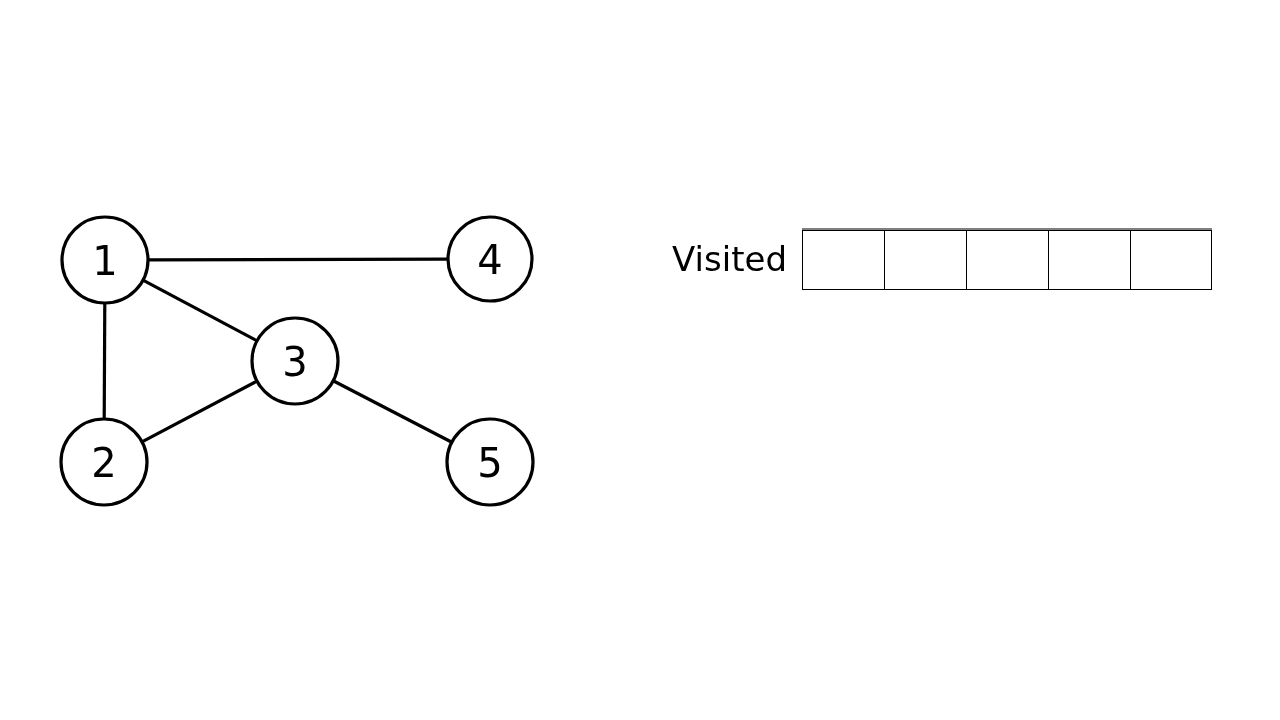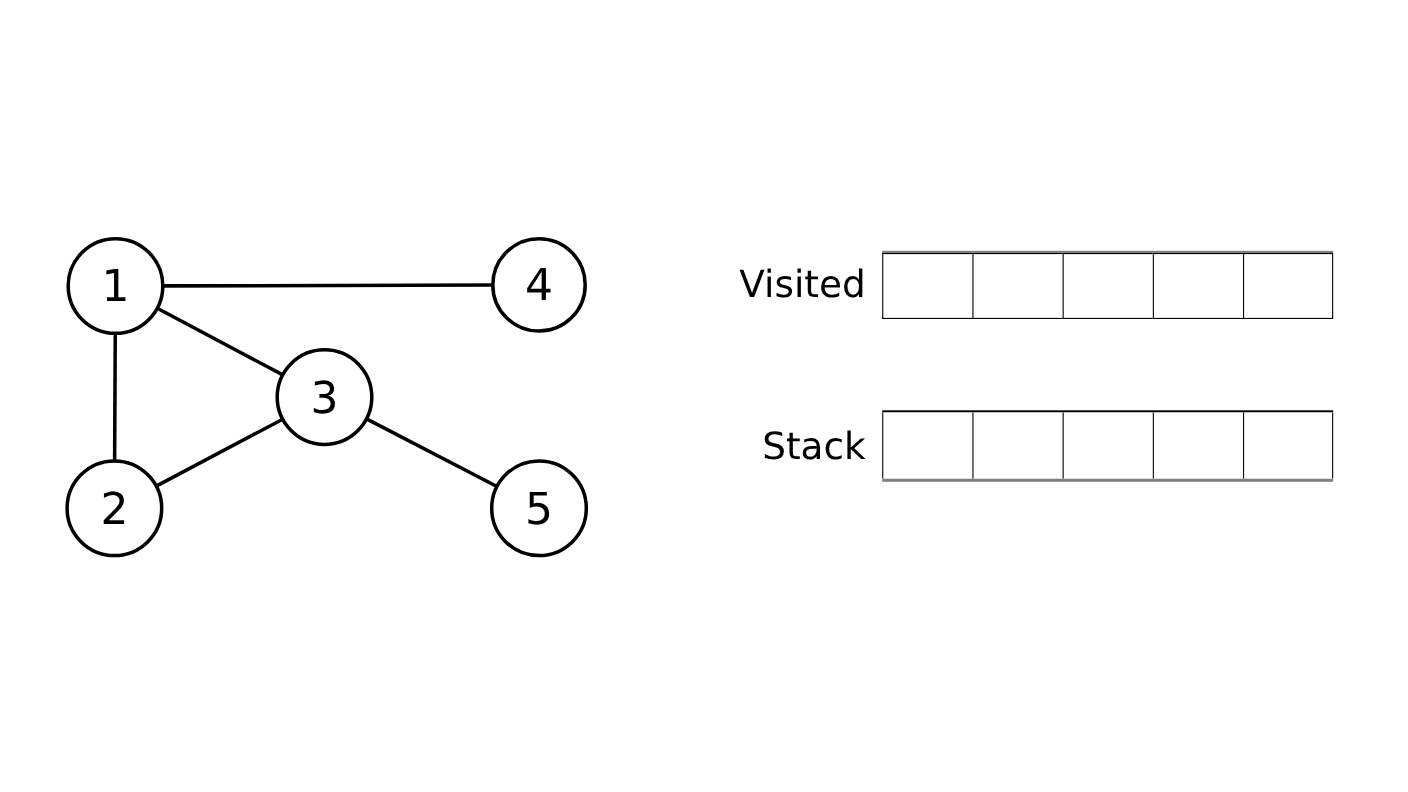--- a/index.html
+++ b/index.html
@@ -139,24 +139,14 @@
     <div class="array-label">Visited</div>
     <div class="array-grid" id="visited-grid">
         <div class="array-cell"></div>
         <div class="array-cell"></div>
         <div class="array-cell"></div>
         <div class="array-cell"></div>
         <div class="array-cell"></div>
       </div>
   </div>
 
-  <div class="array-panel" style="left:672px; top:373px;">
-    <div class="array-label">Stack</div>
-    <div class="array-grid bottom-accent" id="stack-grid">
-        <div class="array-cell"></div>
-        <div class="array-cell"></div>
-        <div class="array-cell"></div>
-        <div class="array-cell"></div>
-        <div class="array-cell"></div>
-      </div>
-  </div>
 
 </div>
 
 </body></html>

